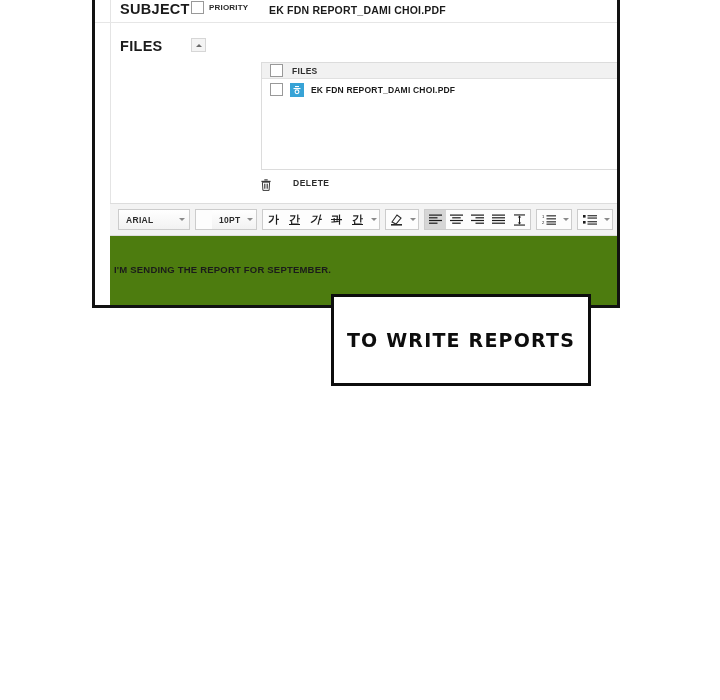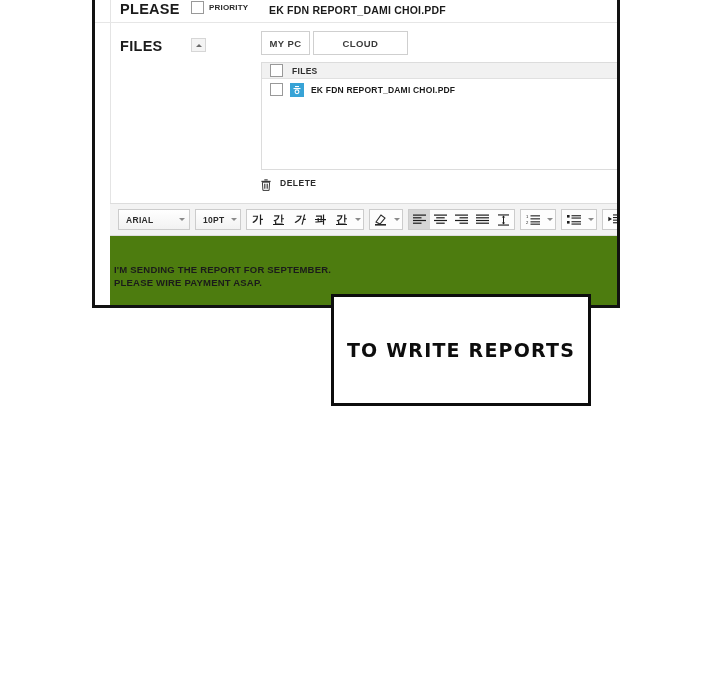--- a/index.html
+++ b/index.html
@@ -210,21 +210,21 @@
     letter-spacing: 0.2px;
   }
 
   
   .delete-bar {
     position: absolute;
     left: 166px;
     top: 179px;
     display: flex;
     align-items: center;
-    gap: 9px;
+    gap: 22px;
   }
   .trash-icon { width: 10px; height: 12px; flex: none; }
   .delete-label {
     font-size: 8.5px;
     font-weight: bold;
     color: #2b2b2b;
     letter-spacing: 0.5px;
   }
 
   
@@ -322,21 +322,21 @@
     letter-spacing: 0.2px;
     line-height: 13px;
   }
 
   
   .caption-box {
     position: absolute;
     left: 331px;
     top: 294px;
     width: 260px;
-    height: 112px;
+    height: 92px;
     background: #ffffff;
     border: 3px solid #0d0d0d;
     box-sizing: border-box;
     display: flex;
     flex-direction: column;
     align-items: center;
     justify-content: center;
   }
   .caption-line {
     font-family: "DejaVu Sans", sans-serif;
@@ -352,39 +352,35 @@
 <body>
 
 <div id="stage">
 
   <div class="panel">
 
     <div class="label-col-divider"></div>
 
     <div class="row row-subject"></div>
 
-    <div class="field-label" id="subject-label">PLEASE</div>
+    <div class="field-label" id="subject-label">SUBJECT</div>
 
     <div class="priority-wrap">
       <span class="checkbox"></span>
       <span class="priority-label">PRIORITY</span>
     </div>
 
     <div class="subject-input" title="">EK FDN REPORT_DAMI CHOI.PDF</div>
 
     <div class="field-label" id="files-label">FILES</div>
 
     <div class="collapse-btn">
       <span class="caret-up"></span>
     </div>
 
-    <div class="tabs">
-      <div class="tab" id="tab-mypc">MY PC</div>
-      <div class="tab" id="tab-cloud">CLOUD</div>
-    </div>
 
     <div class="filelist">
       <div class="filelist-head">
         <span class="checkbox"></span>
         <span class="col-title">FILES</span>
       </div>
       <div class="file-row">
         <span class="checkbox"></span>
         <span class="file-icon">
           <svg width="10" height="10" viewBox="0 0 10 10" aria-hidden="true">
@@ -414,21 +410,21 @@
     <div class="toolbar">
 
       <div class="tb-group">
         <div class="tb-select" style="width:70px;">
           <span class="sel-text">ARIAL</span>
           <span class="caret-down"></span>
         </div>
       </div>
 
       <div class="tb-group">
-        <div class="tb-select" style="width:44px;">
+        <div class="tb-select" style="width:44px;margin-left:16px;">
           <span class="sel-text">10PT</span>
           <span class="caret-down"></span>
         </div>
       </div>
 
       <div class="tb-group">
         <div class="tb-btn">
           <span class="glyph">가</span>
         </div>
         <div class="tb-btn">
@@ -546,21 +542,20 @@
             <path d="M4 5 L0.3 2.8 L0.3 7.2 Z" fill="#1c1c1c"></path>
           </svg>
         </div>
 
       </div>
 
     </div>
 
     <div class="body-area">
       <div class="body-line">I'M SENDING THE REPORT FOR SEPTEMBER.</div>
-      <div class="body-line">PLEASE WIRE PAYMENT ASAP.</div>
     </div>
 
   </div>
 
   <div class="caption-box">
     <div class="caption-line">TO WRITE REPORTS</div>
   </div>
 
 </div>
 

